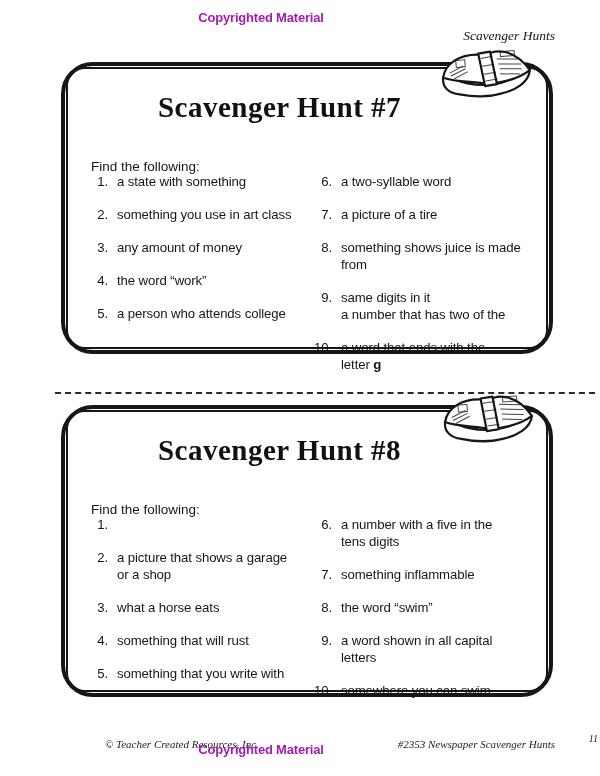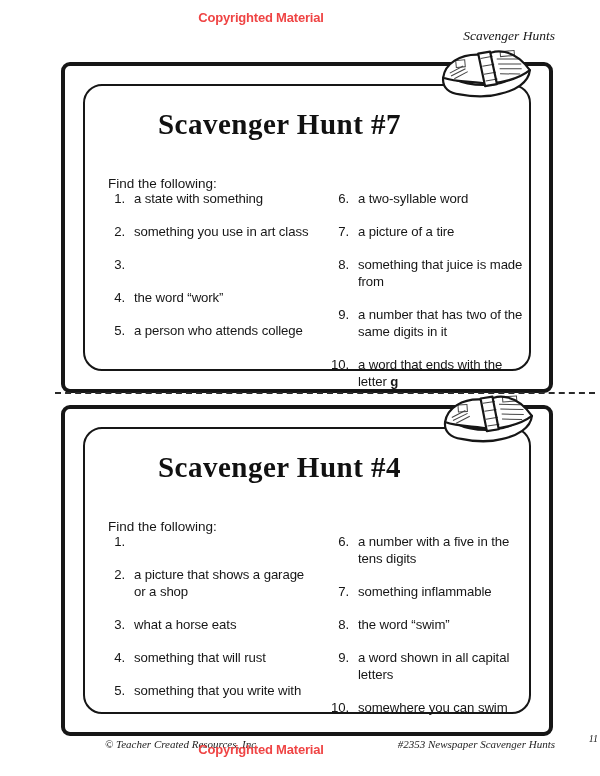--- a/index.html
+++ b/index.html
@@ -3,32 +3,32 @@
 <meta charset="utf-8">
 <style>
   html, body { margin:0; padding:0; background:#ffffff; }
   .page {
     position:relative; width:600px; height:776px; background:#fff;
     font-family:"Liberation Sans", sans-serif; color:#161616; overflow:hidden;
   }
   
   .wm {
     position:absolute; left:0; width:522px; text-align:center;
-    color:#ef4444; font-weight:bold; font-size:13px; letter-spacing:-0.2px;
+    color:#a21caf; font-weight:bold; font-size:13px; letter-spacing:-0.2px;
   }
   .wm-top { top:10px; }
   .wm-bottom { top:742px; z-index:1; }
   .running-head {
     position:absolute; top:28px; right:45px;
     font-family:"Liberation Serif", serif; font-style:italic; font-size:13.5px;
   }
   
   .card {
-    position:absolute; left:61px; width:492px; height:331px;
-    border:4px solid #161616; border-radius:9px; padding:18px;
+    position:absolute; left:61px; width:492px; height:292px;
+    border:4px solid #161616; border-radius:32px; padding:1px;
     box-sizing:border-box; background:#fff;
   }
   .card1 { top:62px; }
   .card2 { top:405px; }
   .card-inner {
     position:relative; width:100%; height:100%;
     border:2px solid #161616; border-radius:19px; box-sizing:border-box;
   }
   .title {
     position:absolute; left:0; right:55px; top:22px; margin:0;
@@ -79,20 +79,23 @@
             </span>
           </div>
           <div class="item">
             <span class="num">2.</span>
             <span class="txt">
               <span class="ln">something you use in art class</span>
             </span>
           </div>
           <div class="item">
             <span class="num">3.</span>
+            <span class="txt">
+              <span class="ln">any amount of money</span>
+            </span>
           </div>
           <div class="item">
             <span class="num">4.</span>
             <span class="txt">
               <span class="ln">the word “work”</span>
             </span>
           </div>
           <div class="item">
             <span class="num">5.</span>
             <span class="txt">
@@ -109,29 +112,29 @@
           </div>
           <div class="item">
             <span class="num">7.</span>
             <span class="txt">
               <span class="ln">a picture of a tire</span>
             </span>
           </div>
           <div class="item">
             <span class="num">8.</span>
             <span class="txt">
-              <span class="ln">something that juice is made</span>
+              <span class="ln">something shows juice is made</span>
               <span class="ln">from</span>
             </span>
           </div>
           <div class="item">
             <span class="num">9.</span>
             <span class="txt">
+              <span class="ln">same digits in it</span>
               <span class="ln">a number that has two of the</span>
-              <span class="ln">same digits in it</span>
             </span>
           </div>
           <div class="item">
             <span class="num">10.</span>
             <span class="txt">
               <span class="ln">a word that ends with the</span>
               <span class="ln">letter <b>g</b></span>
             </span>
           </div>
         </div>
@@ -153,21 +156,21 @@
         <rect x="66" y="5" width="14" height="5"></rect>
         <path d="M46,10 L58,9 M47,18 L59,17 M48,26 L60,25 M49,33 L61,32"></path>
       </g>
     </svg>
   </div>
 
   <div class="divider"></div>
 
   <section class="card card2">
     <div class="card-inner">
-      <h1 class="title">Scavenger Hunt #4</h1>
+      <h1 class="title">Scavenger Hunt #8</h1>
       <div class="intro">Find the following:</div>
       <div class="col col-l">
           <div class="item">
             <span class="num">1.</span>
           </div>
           <div class="item">
             <span class="num">2.</span>
             <span class="txt">
               <span class="ln">a picture that shows a garage</span>
               <span class="ln">or a shop</span>

